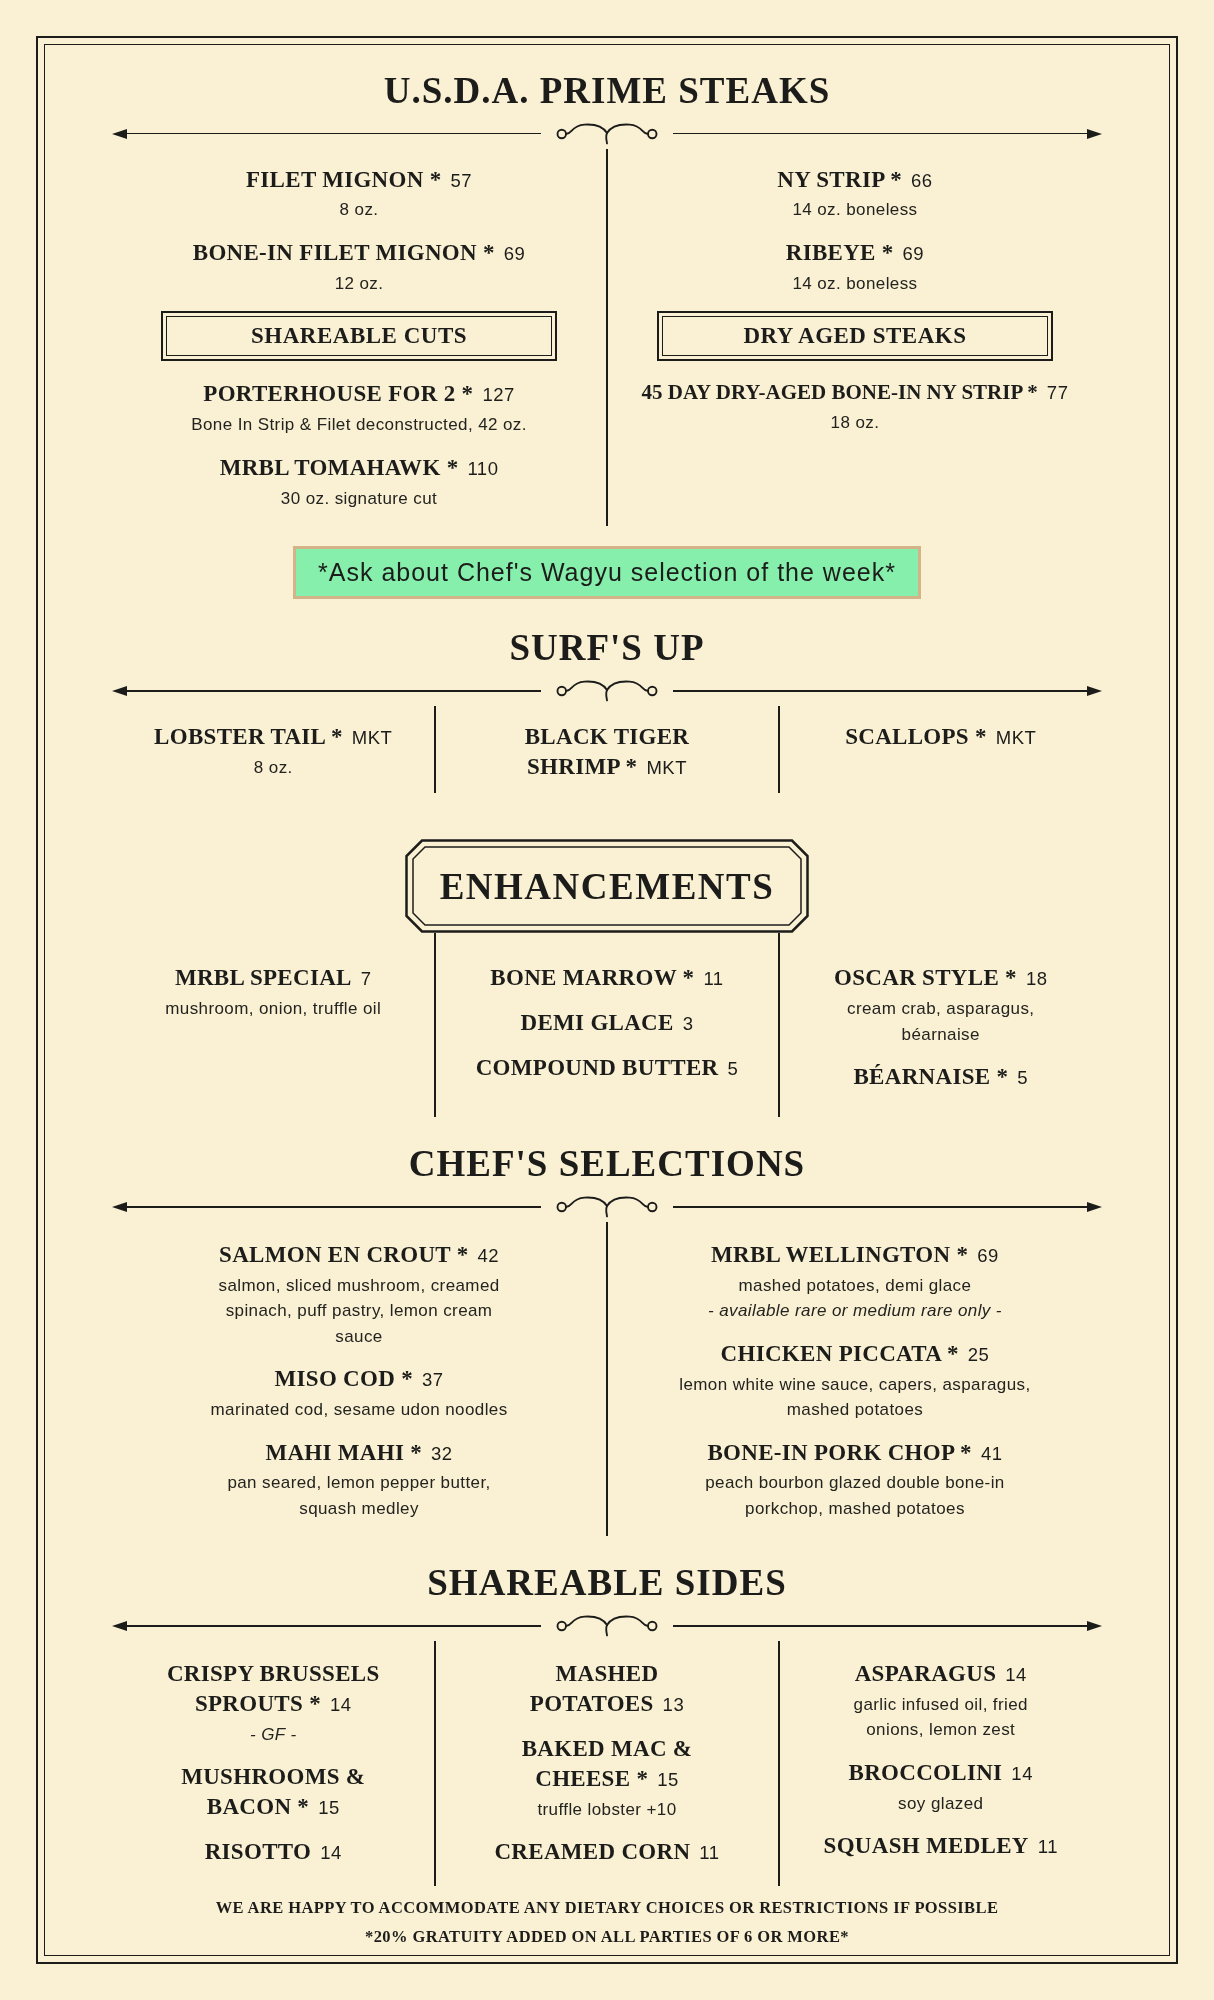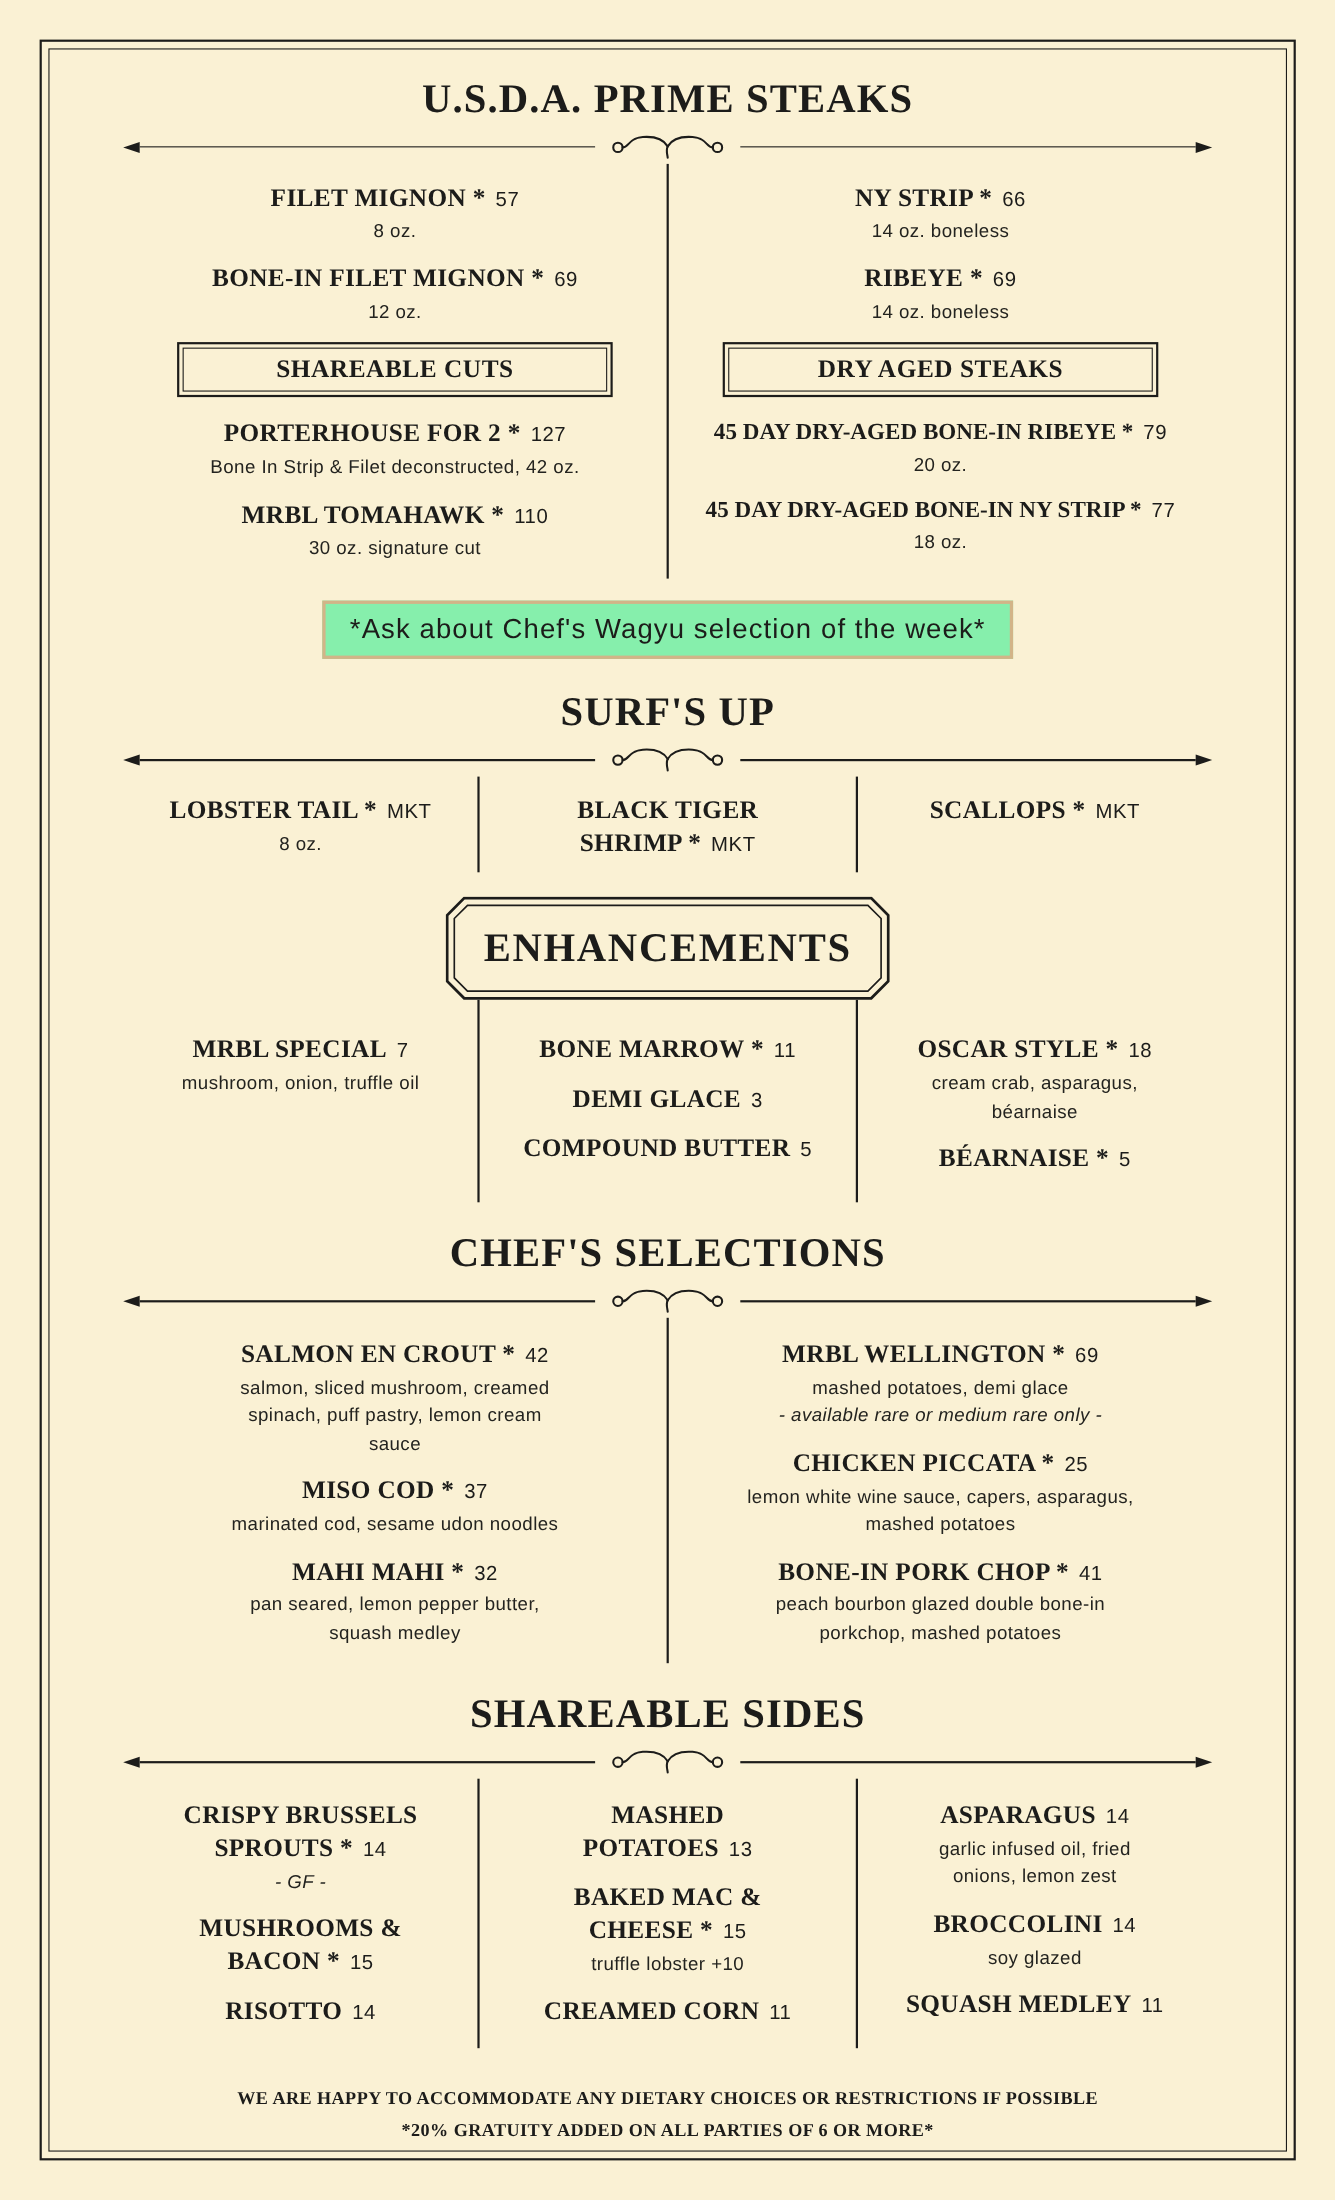--- a/index.html
+++ b/index.html
@@ -81,21 +81,21 @@
     width:fit-content; margin:20px auto 28px;
     border:3px solid #D2B488; background:#86efac;
     padding:9px 22px;
     font-family:"Liberation Sans", sans-serif; font-size:25px; letter-spacing:1px; color:#1C1C1A;
   }
 
   .surf-grid .col { padding-top:16px; padding-bottom:2px; }
   .surf-grid .menu-item { margin-bottom:10px; }
 
   
-  .oct-wrap { position:relative; width:404px; height:94px; margin:22px auto 0;text-align:center; }
+  .oct-wrap { position:relative; width:404px; height:94px; margin:46px auto 0;text-align:center; }
   .oct-wrap svg { position:absolute; inset:0; width:100%; height:100%; }
   .oct-label {
     position:absolute; inset:0; display:flex; align-items:center; justify-content:center;
     font-family:"Liberation Serif", serif; font-weight:700; font-size:37px; letter-spacing:1.5px;
   }
   .enh-grid .col { padding-top:30px; padding-bottom:10px; }
 
   .section-gap { margin-top:26px; }
 
   .chefs-grid .col { padding-top:18px; }
@@ -185,25 +185,20 @@
           <p class="item-desc">14 oz. boneless</p>
 
         </div>
       </div>
 
       <div class="subbox">
         <div class="subbox-inner">DRY AGED STEAKS</div>
       </div>
 
       <div class="items tight">
-        <div class="menu-item">
-          <p class="item-line"><span class="item-name">45 DAY DRY-AGED BONE-IN RIBEYE *</span><span class="item-price">79</span></p>
-          <p class="item-desc">20 oz.</p>
-
-        </div>
 
         <div class="menu-item">
           <p class="item-line"><span class="item-name">45 DAY DRY-AGED BONE-IN NY STRIP *</span><span class="item-price">77</span></p>
           <p class="item-desc">18 oz.</p>
 
         </div>
       </div>
     </div>
   </div>
 

